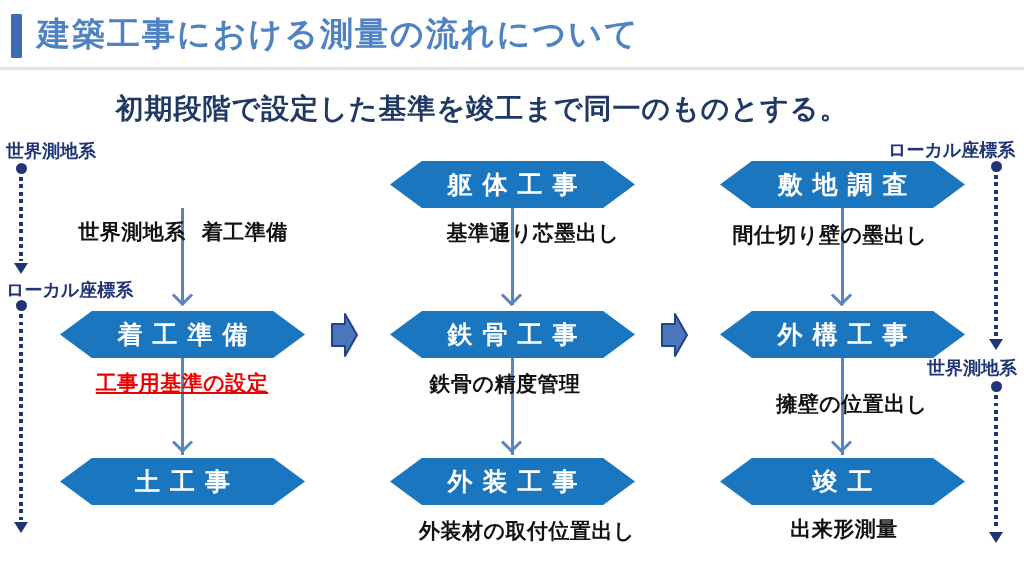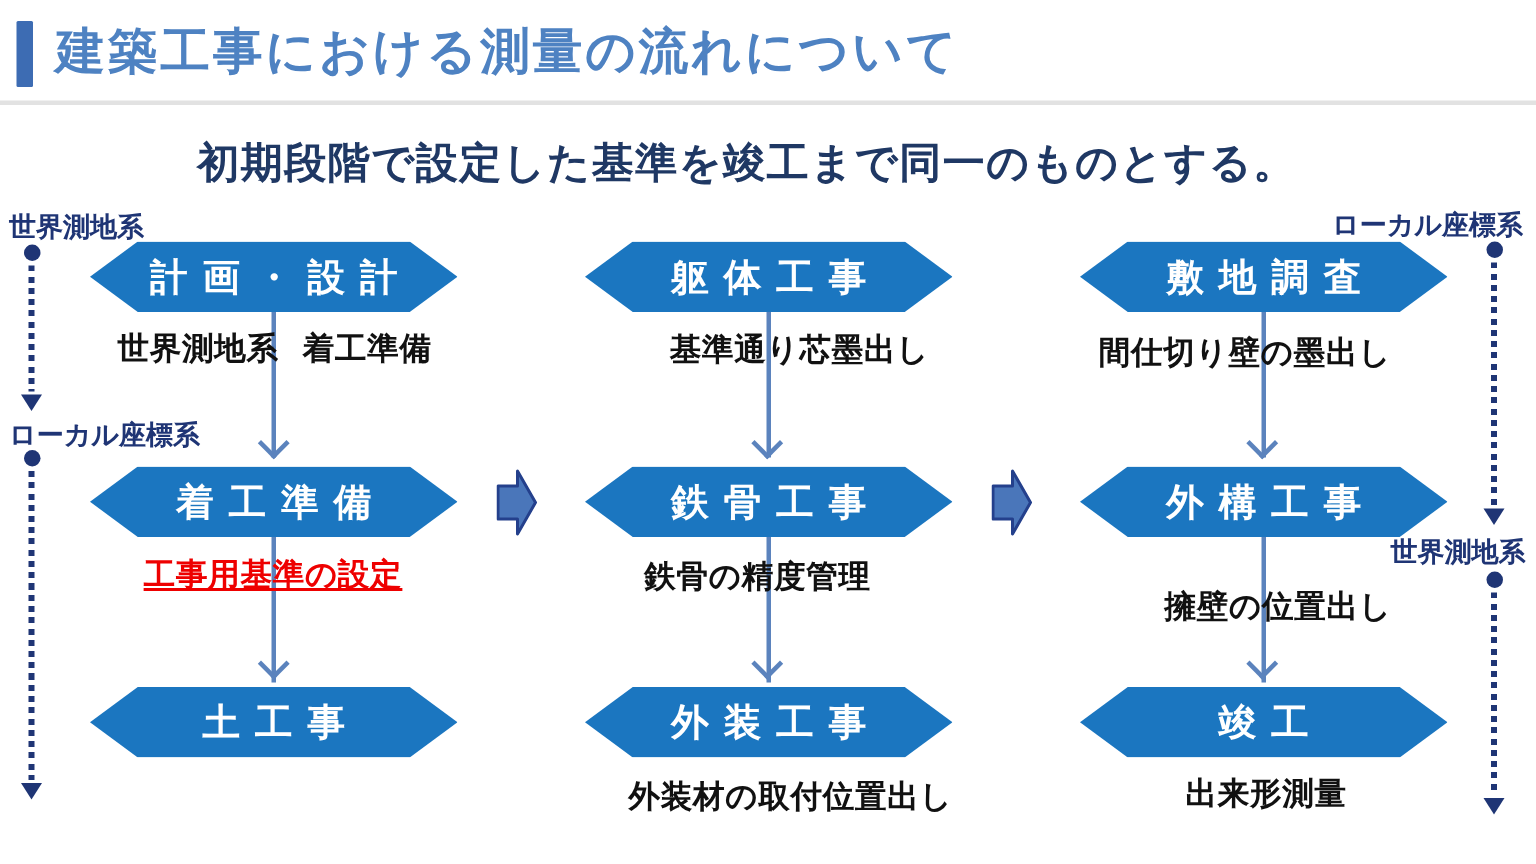--- a/index.html
+++ b/index.html
@@ -9,21 +9,21 @@
   }
   
   .accent-bar{position:absolute;left:11px;top:14px;width:11px;height:44px;
     background:var(--accent-bar,#3d6cb3);border-radius:1px;}
   .title{position:absolute;left:37px;top:12px;margin:0;font-size:33px;font-weight:bold;
     letter-spacing:2px;color:var(--title-text,#4e82c2);white-space:nowrap;font-family:Liberation Serif, serif;}
   .header-rule{position:absolute;left:0;top:67px;width:1024px;height:3px;
     background:var(--header-rule,#e2e2e2);}
   .subtitle{position:absolute;left:0;top:90px;width:964px;text-align:center;
     font-size:28px;font-weight:bold;color:var(--subtitle-text,#1f3864);
-    letter-spacing:1px;white-space:nowrap;padding-left:16px;}
+    letter-spacing:1px;white-space:nowrap;}
   
   .hex{position:absolute;width:245px;height:47px;background:var(--hexagon,#1b76c0);
     clip-path:polygon(0% 50%,13% 0%,87% 0%,100% 50%,87% 100%,13% 100%);
     display:flex;align-items:center;justify-content:center;}
   .hex span{color:var(--hexagon-text,#ffffff);font-size:25px;font-weight:bold;
     letter-spacing:10px;padding-left:10px;white-space:nowrap;}
   
   .note{position:absolute;transform:translateX(-50%);font-size:21px;font-weight:bold;
     color:var(--note-text,#111111);white-space:nowrap;z-index:3;letter-spacing:0.5px;}
   .note.red{color:var(--note-highlight,#ee0000);text-decoration:underline;}
@@ -90,23 +90,20 @@
   <div class="conn" style="left:841px;top:358px;height:97px"></div>
   <div class="conn-arrow" style="left:834px;top:435px"></div>
 
   <svg class="chevron" style="left:331px;top:311px" viewBox="0 0 28 48">
     <path d="M1 13 H14 V3 L26 24 L14 45 V35 H1 Z" style="fill:var(--chevron-fill,#4a76ba);stroke:var(--chevron-border,#24408c);stroke-width:2;stroke-linejoin:round"></path>
   </svg>
   <svg class="chevron" style="left:661px;top:311px" viewBox="0 0 28 48">
     <path d="M1 13 H14 V3 L26 24 L14 45 V35 H1 Z" style="fill:var(--chevron-fill,#4a76ba);stroke:var(--chevron-border,#24408c);stroke-width:2;stroke-linejoin:round"></path>
   </svg>
 
-  <div class="hex" style="left:60px;top:161px">
-    <span>計画・設計</span>
-  </div>
   <div class="hex" style="left:60px;top:311px">
     <span>着工準備</span>
   </div>
   <div class="hex" style="left:60px;top:458px">
     <span>土工事</span>
   </div>
 
   <div class="hex" style="left:390px;top:161px">
     <span>躯体工事</span>
   </div>

